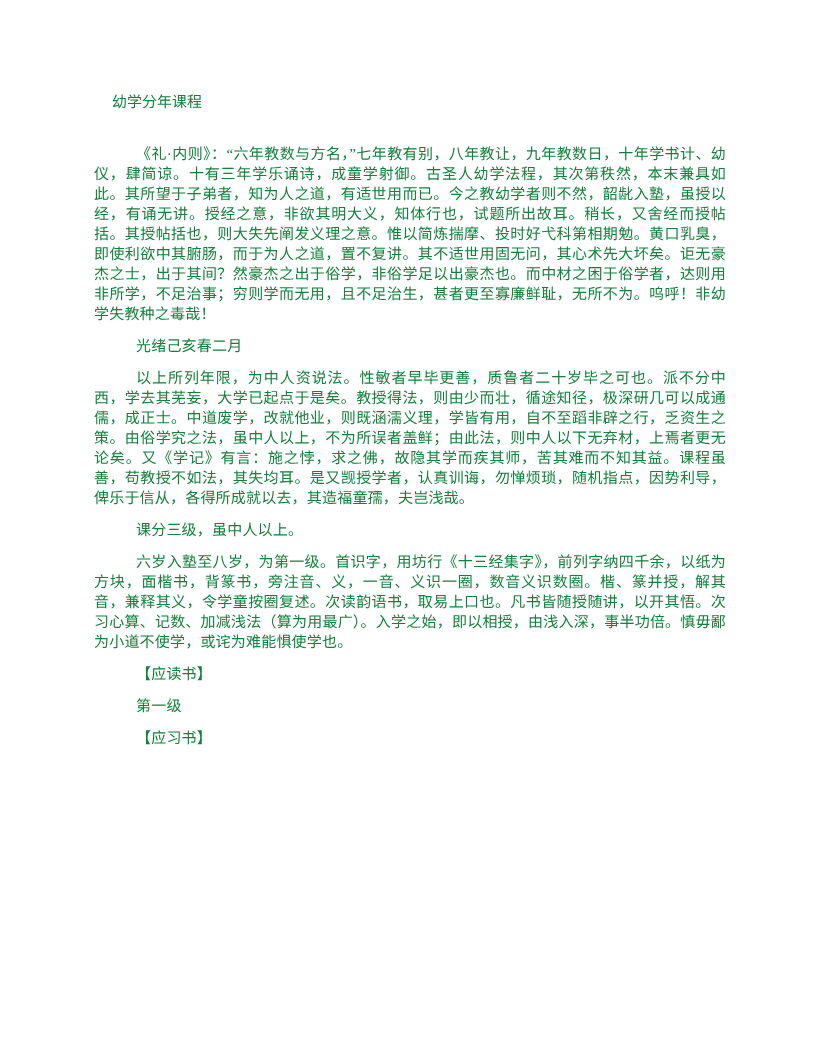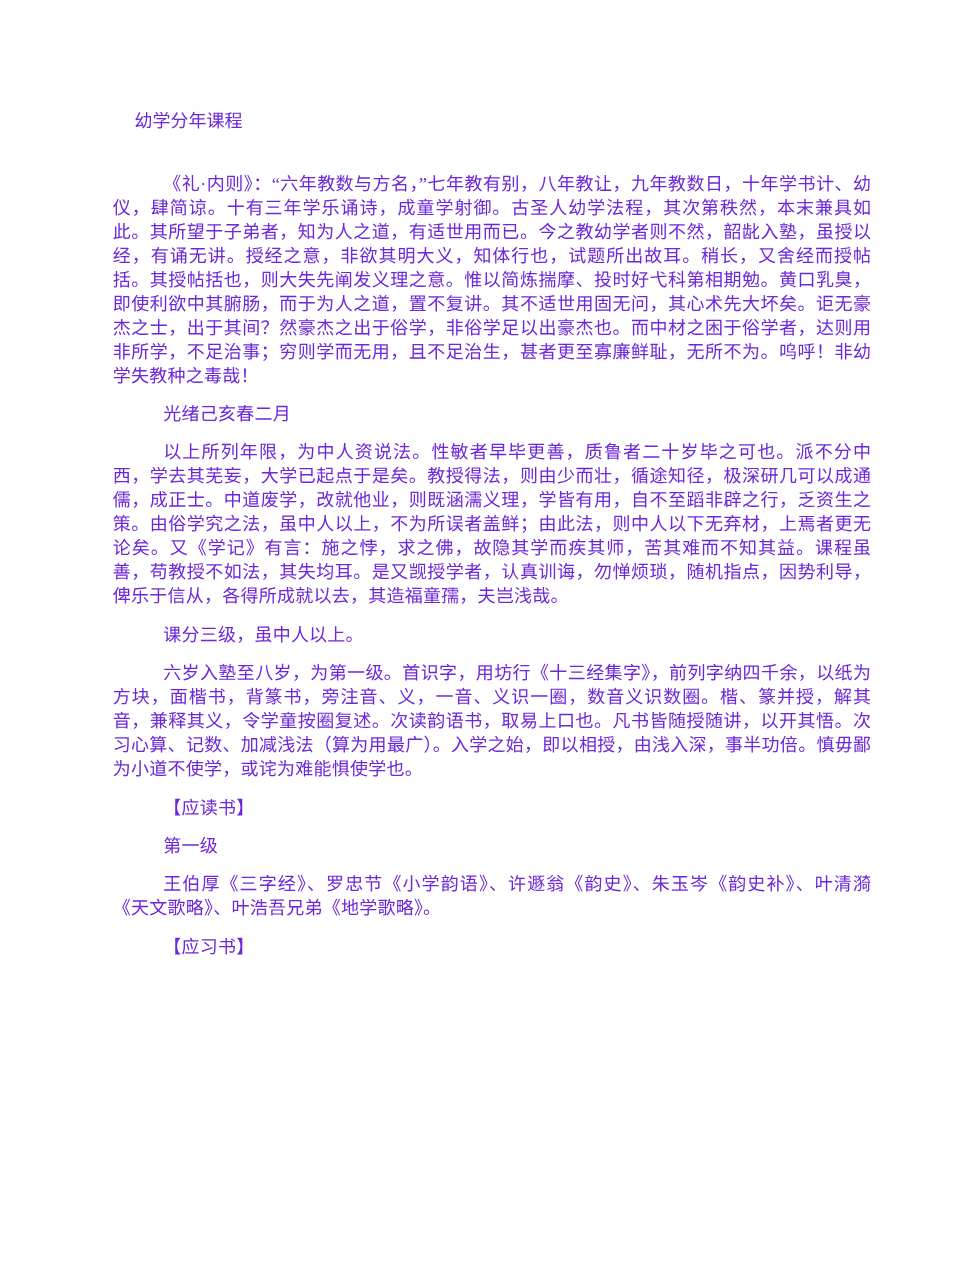--- a/index.html
+++ b/index.html
@@ -6,21 +6,21 @@
     margin: 0;
     padding: 0;
     background: #ffffff;
   }
   .page {
     position: relative;
     width: 816px;
     height: 1056px;
     box-sizing: border-box;
     background: #ffffff;
-    color: #6d28d9;
+    color: #15803d;
     padding: 92px 90px 0 94px;
     overflow: hidden;
     font-family: "Liberation Serif", "DejaVu Serif", serif;
     font-size: 15px;
     line-height: 20px;
   }
   .doc-title {
     margin: 0 0 32px 0;
     text-indent: 18px;
     font-weight: normal;
@@ -53,16 +53,15 @@
   <p class="para">以上所列年限，为中人资说法。性敏者早毕更善，质鲁者二十岁毕之可也。派不分中西，学去其芜妄，大学已起点于是矣。教授得法，则由少而壮，循途知径，极深研几可以成通儒，成正士。中道废学，改就他业，则既涵濡义理，学皆有用，自不至蹈非辟之行，乏资生之策。由俗学究之法，虽中人以上，不为所误者盖鲜；由此法，则中人以下无弃材，上焉者更无论矣。又《学记》有言：施之悖，求之佛，故隐其学而疾其师，苦其难而不知其益。课程虽善，苟教授不如法，其失均耳。是又觊授学者，认真训诲，勿惮烦琐，随机指点，因势利导，俾乐于信从，各得所成就以去，其造福童孺，夫岂浅哉。</p>
 
   <p class="para single">课分三级，虽中人以上。</p>
 
   <p class="para">六岁入塾至八岁，为第一级。首识字，用坊行《十三经集字》，前列字纳四千余，以纸为方块，面楷书，背篆书，旁注音、义，一音、义识一圈，数音义识数圈。楷、篆并授，解其音，兼释其义，令学童按圈复述。次读韵语书，取易上口也。凡书皆随授随讲，以开其悟。次习心算、记数、加减浅法（算为用最广）。入学之始，即以相授，由浅入深，事半功倍。慎毋鄙为小道不使学，或诧为难能惧使学也。</p>
 
   <p class="para single">【应读书】</p>
 
   <p class="para single">第一级</p>
 
-  <p class="para">王伯厚《三字经》、罗忠节《小学韵语》、许遯翁《韵史》、朱玉岑《韵史补》、叶清漪《天文歌略》、叶浩吾兄弟《地学歌略》。</p>
 
   <p class="para single">【应习书】</p>
 </div>
 
 </body></html>

